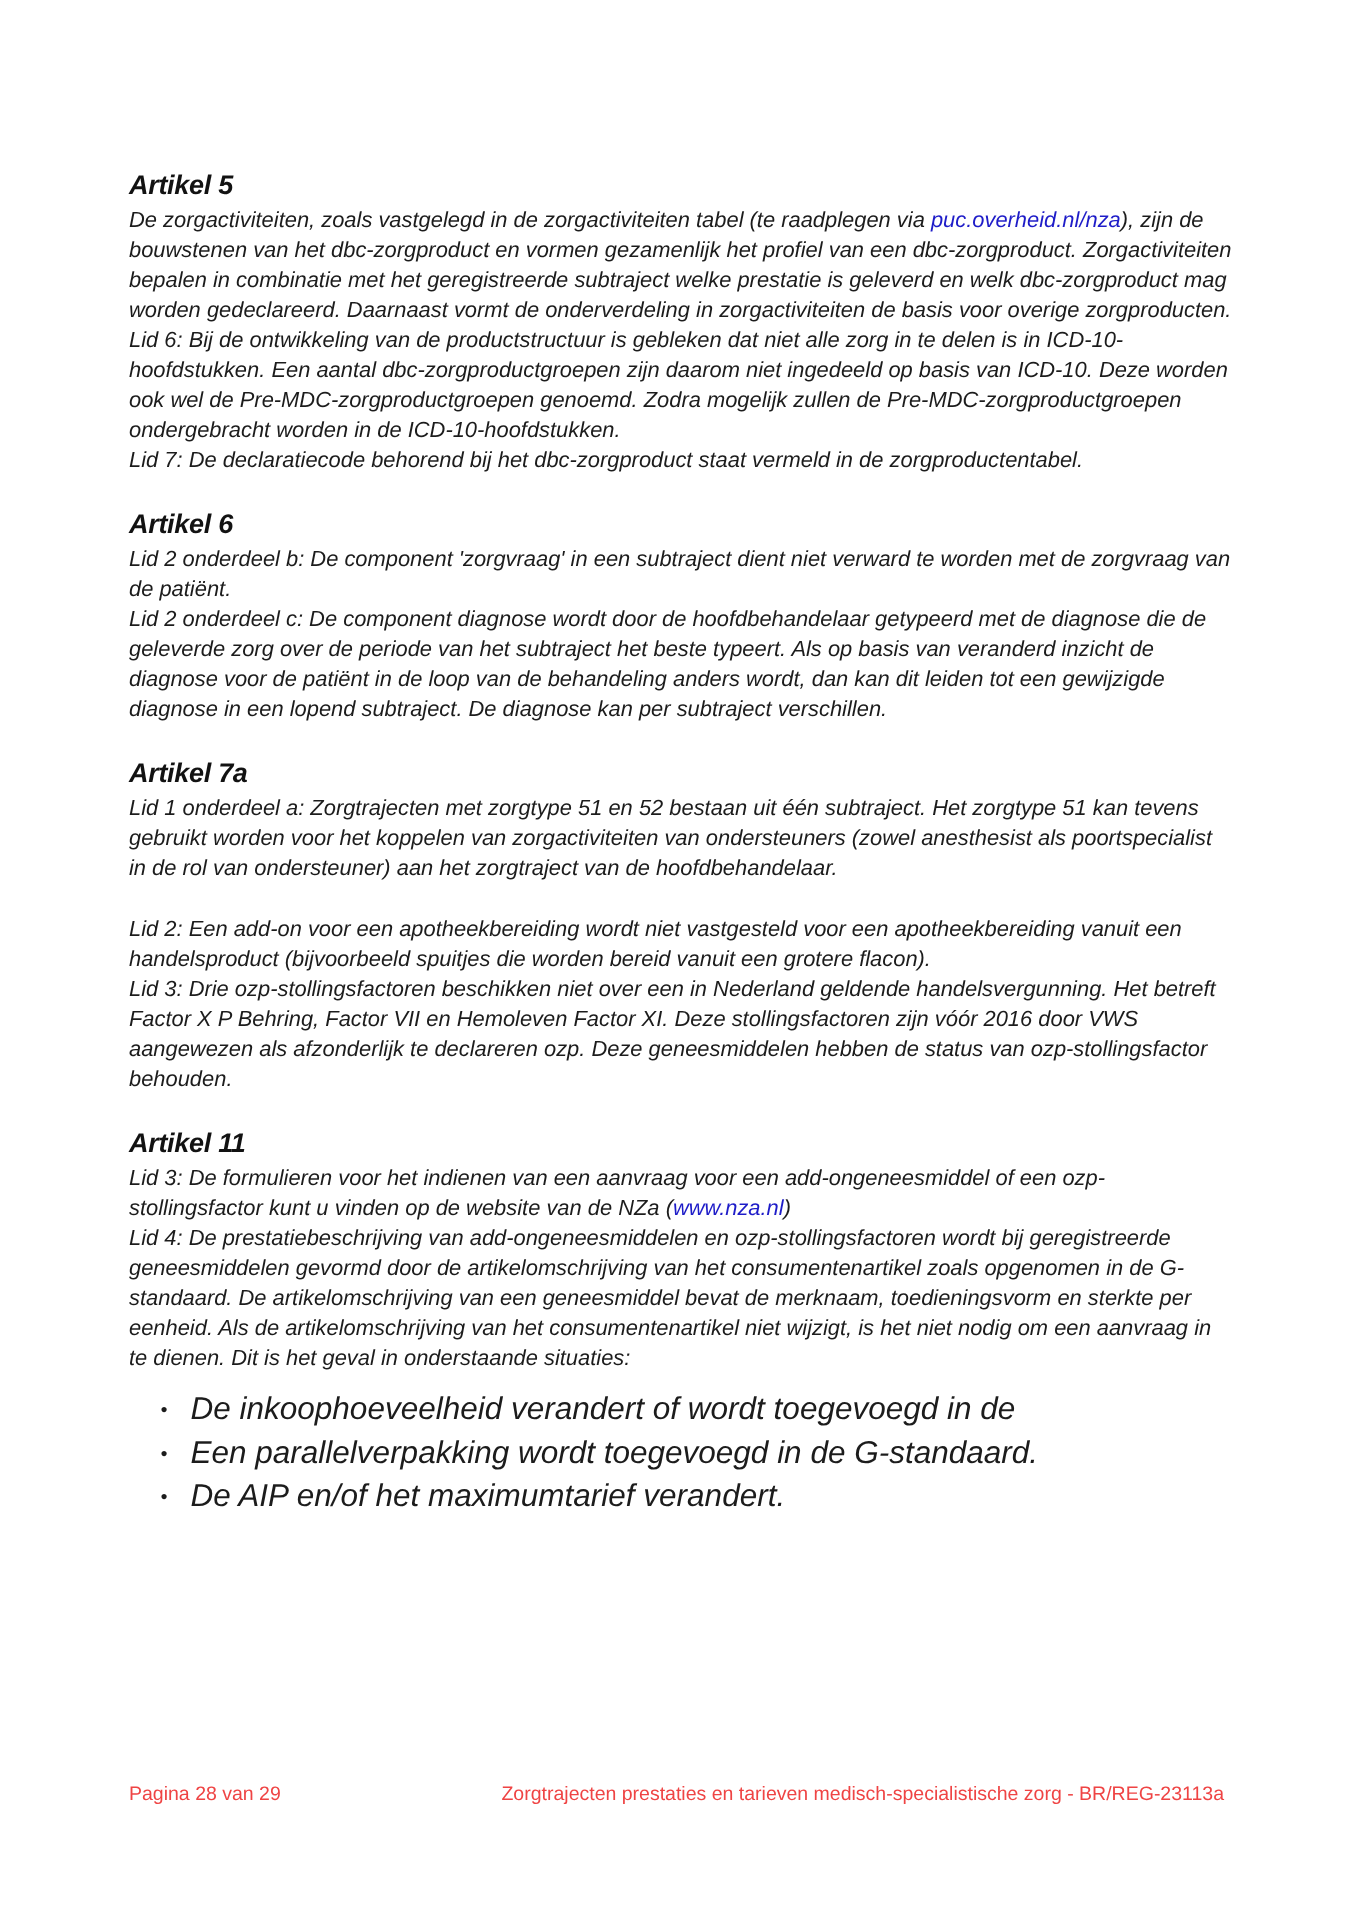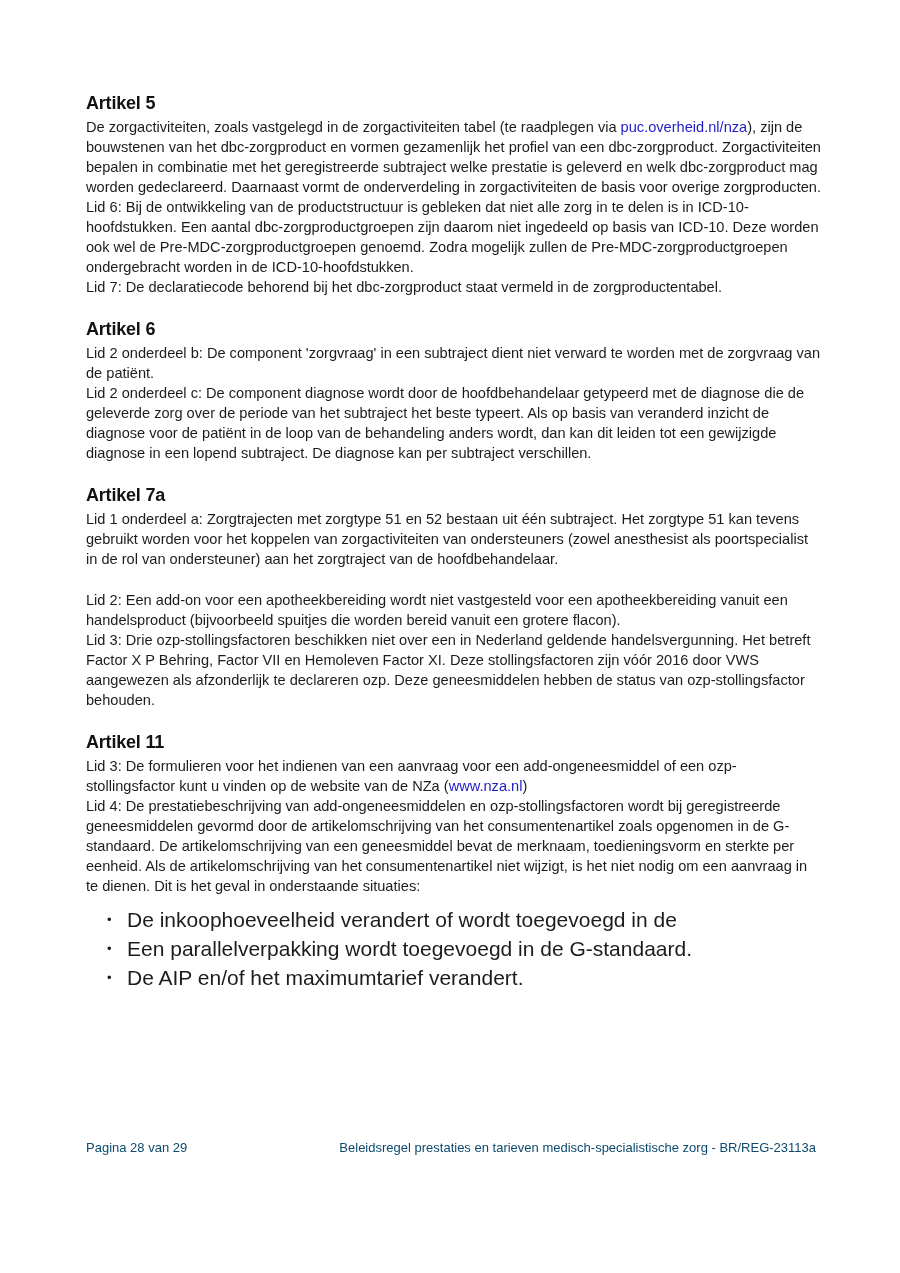--- a/index.html
+++ b/index.html
@@ -12,22 +12,23 @@
     overflow: hidden;
   }
   .page {
     position: absolute;
     inset: 0;
     background: #ffffff;
   }
   .content {
     position: absolute;
     left: 86px;
-    top: 92px;
+    top: 112px;
     width: 736px;
+    font-style: italic;
   }
   section.article { margin: 0 0 21px 0; }
   h2.article-heading {
     margin: 0 0 3px 0;
     font-size: 18px;
     line-height: 22px;
     font-weight: bold;
     color: #121212;
     letter-spacing: -0.2px;
   }
@@ -60,27 +61,27 @@
     position: absolute;
     left: 21px;
     top: 0;
     font-size: 13px;
     color: #1c1c1c;
   }
   .footer {
     position: absolute;
     left: 86px;
     right: 84px;
-    top: 1140px;
+    top: 1188px;
     display: flex;
     justify-content: space-between;
     align-items: baseline;
     font-size: 13px;
     line-height: 16px;
-    color: #0c4a6e;
+    color: #ef4444;
   }
   .footer .page-label { white-space: nowrap; }
   .footer .doc-title { white-space: nowrap; text-align: right; }
 </style>
 </head>
 <body>
 
 <div class="page">
 
   <div class="content">
@@ -111,16 +112,16 @@
         <ul class="bullets">
           <li>De inkoophoeveelheid verandert of wordt toegevoegd in de</li>
           <li>Een parallelverpakking wordt toegevoegd in de G-standaard.</li>
           <li>De AIP en/of het maximumtarief verandert.</li>
         </ul>
       </section>
     </div>
 
   <div class="footer">
     <span class="page-label">Pagina 28 van 29</span>
-    <span class="doc-title">Beleidsregel prestaties en tarieven medisch-specialistische zorg - BR/REG-23113a</span>
+    <span class="doc-title">Zorgtrajecten prestaties en tarieven medisch-specialistische zorg - BR/REG-23113a</span>
   </div>
 
 </div>
 
 </body></html>

